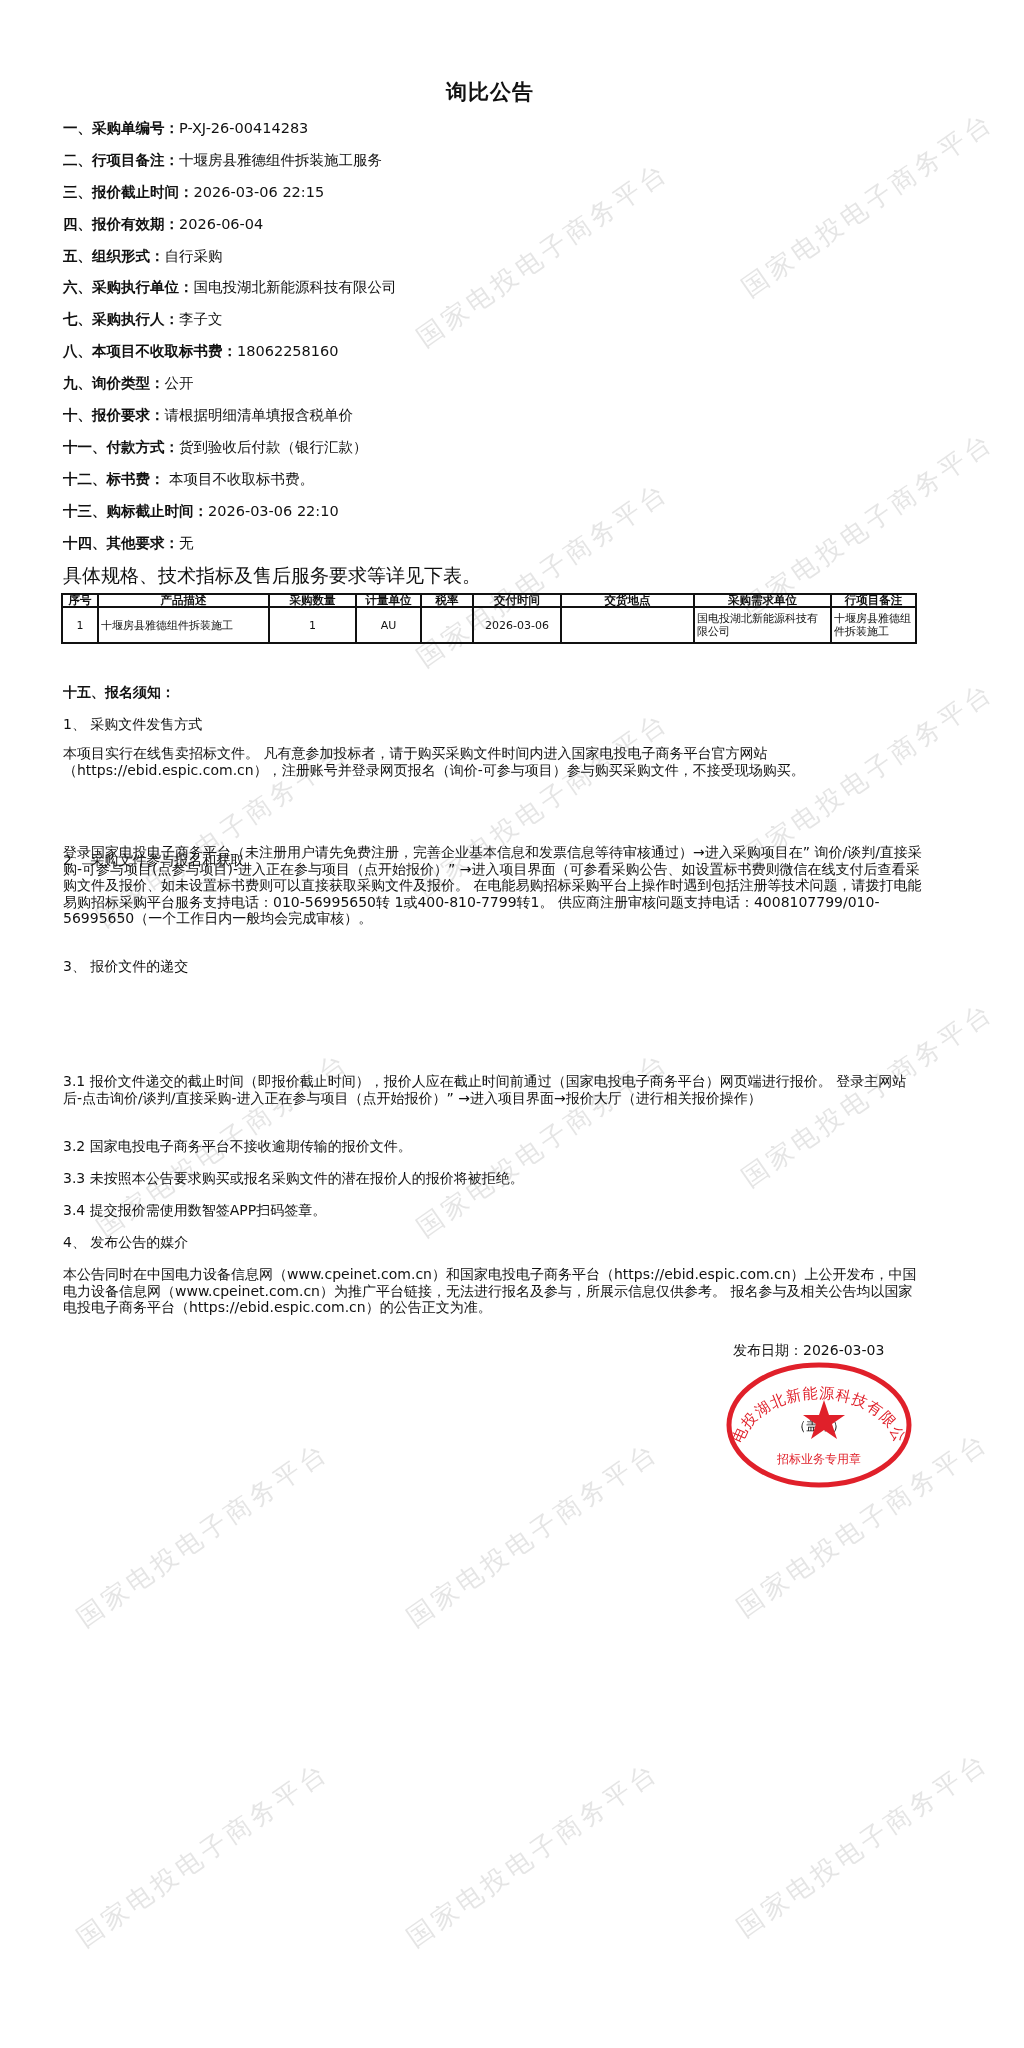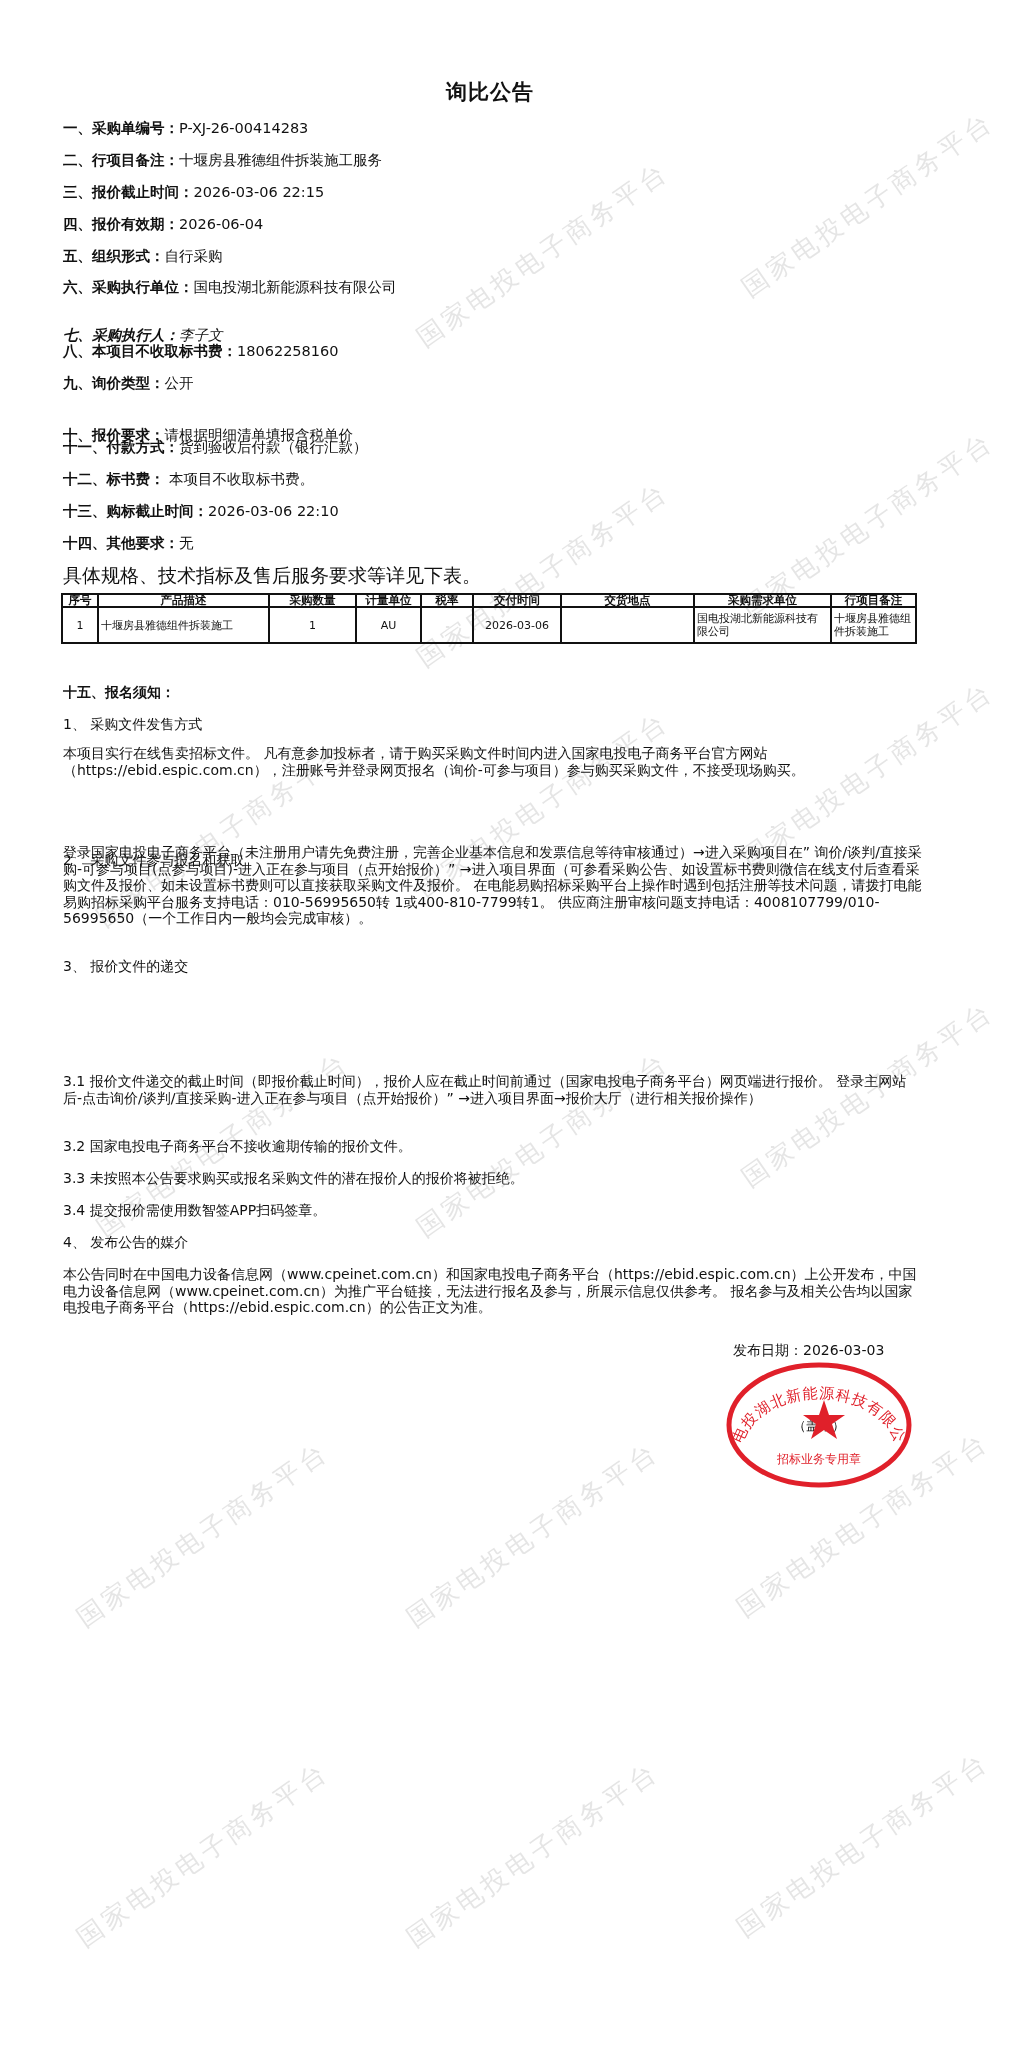--- a/index.html
+++ b/index.html
@@ -78,30 +78,30 @@
   </div>
   <div class="field" style="top:215px;">
     <span class="num">四、</span><span class="lbl">报价有效期：</span><span>2026-06-04</span>
   </div>
   <div class="field" style="top:247px;">
     <span class="num">五、</span><span class="lbl">组织形式：</span><span>自行采购</span>
   </div>
   <div class="field" style="top:278px;">
     <span class="num">六、</span><span class="lbl">采购执行单位：</span><span>国电投湖北新能源科技有限公司</span>
   </div>
-  <div class="field" style="top:326px;font-style:italic;">
+  <div class="field" style="top:310px;">
     <span class="num">七、</span><span class="lbl">采购执行人：</span><span>李子文</span>
   </div>
   <div class="field" style="top:342px;">
     <span class="num">八、</span><span class="lbl">本项目不收取标书费：</span><span>18062258160</span>
   </div>
   <div class="field" style="top:374px;">
     <span class="num">九、</span><span class="lbl">询价类型：</span><span>公开</span>
   </div>
-  <div class="field" style="top:426px;text-align:center;">
+  <div class="field" style="top:406px;text-align:center;">
     <span class="num">十、</span><span class="lbl">报价要求：</span><span>请根据明细清单填报含税单价</span>
   </div>
   <div class="field" style="top:438px;">
     <span class="num">十一、</span><span class="lbl">付款方式：</span><span>货到验收后付款（银行汇款）</span>
   </div>
   <div class="field" style="top:470px;">
     <span class="num">十二、</span><span class="lbl">标书费：</span><span> 本项目不收取标书费。</span>
   </div>
   <div class="field" style="top:502px;">
     <span class="num">十三、</span><span class="lbl">购标截止时间：</span><span>2026-03-06 22:10</span>

